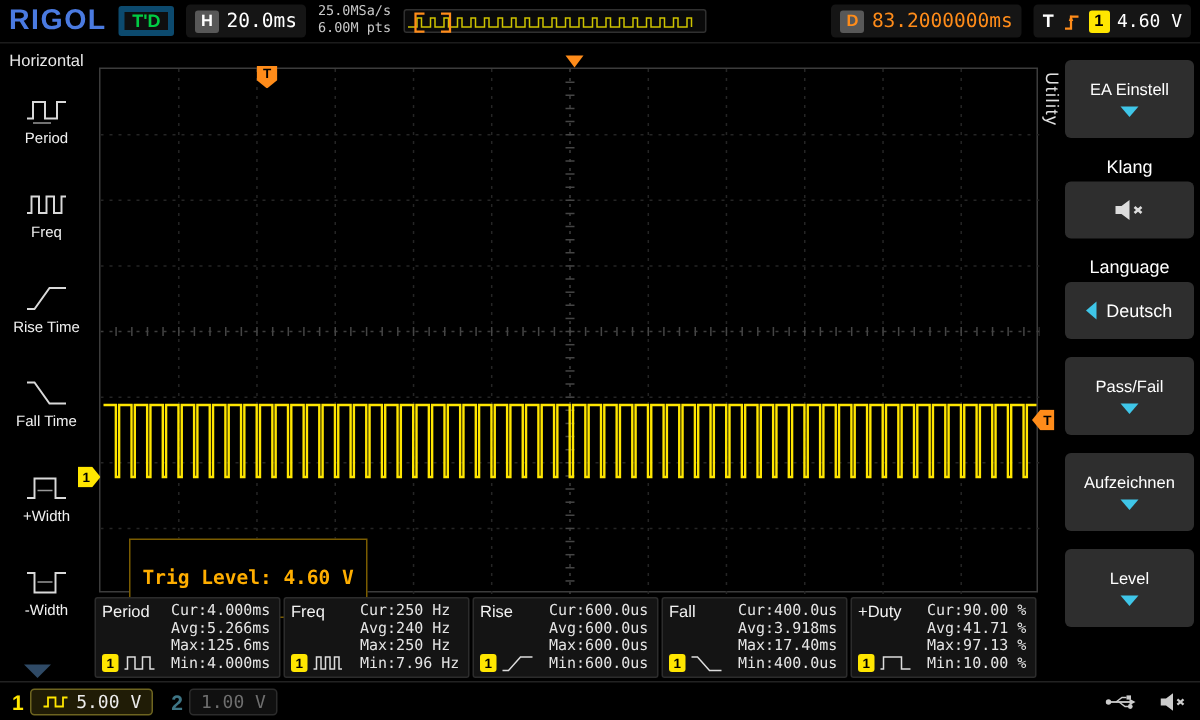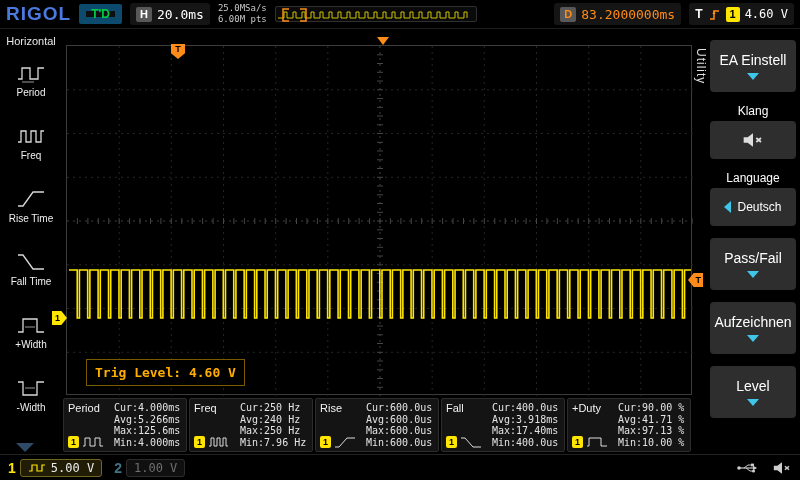--- a/index.html
+++ b/index.html
@@ -5,21 +5,21 @@
   * { box-sizing: border-box; margin: 0; padding: 0; }
   html, body { width: 800px; height: 480px; background: #000; overflow: hidden; }
   body { position: relative; font-family: "Liberation Sans", sans-serif; color: #fff; }
   .mono { font-family: "DejaVu Sans Mono", "Liberation Mono", monospace; }
 
   
   #topbar { position: absolute; left: 0; top: 0; width: 800px; height: 29px;
     display: flex; align-items: center; gap: 8px; padding: 0 6px;
     background: #000; border-bottom: 1px solid #1c1c1c; }
   .logo { font-weight: bold; font-size: 19px; color: #4a7ae0; letter-spacing: 1px; }
-  .badge-box { background: #0f0f0f; border: 7px solid #0c4a6e; border-radius: 2px;
+  .badge-box { background: #0f0f0f; border: 4px solid #0c4a6e; border-radius: 2px;
     height: 20px; display: flex; align-items: center; justify-content: center; padding: 0 5px; }
   .td { color: #00cc44; font-weight: bold; font-size: 12px; }
   .group { background: #151515; border-radius: 3px; height: 22px;
     display: flex; align-items: center; gap: 5px; padding: 0 6px; }
   .chip { background: #585858; color: #fff; font-weight: bold; font-size: 11px;
     border-radius: 2px; padding: 0 4px; height: 15px; line-height: 15px; }
   .chip.orange { color: #ff8c1a; }
   .h-val { font-size: 13px; color: #fff; }
   .acq { font-size: 9px; color: #c8c8c8; line-height: 1.25; }
   .preview { width: 202px; height: 16px; background: #0a0a0a; border: 1px solid #303030; border-radius: 2px; }
@@ -53,21 +53,21 @@
     border-top: 8px solid #ff8c1a; }
   #trig-arrow { position: absolute; left: 688px; top: 273px; width: 15px; height: 14px;
     background: #ff8c1a; clip-path: polygon(0 50%,38% 0,100% 0,100% 100%,38% 100%);
     color: #000; font-size: 9px; font-weight: bold; text-align: right;
     line-height: 14px; padding-right: 2px; }
   #ch1-marker { position: absolute; left: 52px; top: 311px; width: 15px; height: 14px;
     background: #ffe600; clip-path: polygon(0 0,62% 0,100% 50%,62% 100%,0 100%);
     color: #000; font-size: 9px; font-weight: bold; line-height: 14px; padding-left: 3px; }
   #message { position: absolute; left: 86px; top: 359px; border: 1px solid #7a5c00;
     color: #ffae00; font-family: "DejaVu Sans Mono", monospace; font-size: 13px;
-    font-weight: bold; padding: 5px 8px; background: #000; }
+    font-weight: bold; padding: 18px 8px; background: #000; }
 
   
   #measurebar { position: absolute; left: 63px; top: 398px; width: 628px; height: 54px;
     display: flex; gap: 2px; }
   .m-panel { flex: 1; background: #141414; border: 1px solid #2c2c2c; border-radius: 2px;
     padding: 3px 4px; display: flex; gap: 4px; }
   .m-left { width: 42px; display: flex; flex-direction: column; justify-content: space-between; }
   .m-name { font-size: 11px; color: #f2f2f2; }
   .m-iconrow { display: flex; align-items: center; gap: 3px; }
   .m-ch { background: #ffe600; color: #000; font-size: 9px; font-weight: bold;
@@ -76,21 +76,21 @@
     font-family: "DejaVu Sans Mono", monospace; font-size: 10px; color: #e4e4e4; }
 
   
   #rightmenu { position: absolute; left: 692px; top: 32px; width: 108px; height: 422px; }
   .utility { position: absolute; left: 2px; top: 16px; writing-mode: vertical-rl;
     font-size: 12px; color: #e0e0e0; letter-spacing: 1px; }
   #rm-items { position: absolute; left: 18px; top: 8px; width: 86px;
     display: flex; flex-direction: column; gap: 12px; }
   .rm-btn { height: 52px; background: #2e2e2e; border-radius: 4px; display: flex;
     flex-direction: column; align-items: center; justify-content: center; gap: 5px; }
-  .rm-btn-label { font-size: 14px; color: #fff; }
+  .rm-btn-label { font-size: 11px; color: #fff; }
   .tri-down { width: 0; height: 0; border-left: 6px solid transparent;
     border-right: 6px solid transparent; border-top: 7px solid #3fc6e8; }
   .rm-labeled { display: flex; flex-direction: column; gap: 3px; }
   .rm-sublabel { font-size: 12px; color: #fff; text-align: center; }
   .rm-box { height: 38px; background: #2e2e2e; border-radius: 4px; display: flex;
     align-items: center; justify-content: center; gap: 6px; }
   .tri-left { width: 0; height: 0; border-top: 6px solid transparent;
     border-bottom: 6px solid transparent; border-right: 7px solid #3fc6e8; }
   .rm-value { font-size: 12px; color: #fff; }
 

